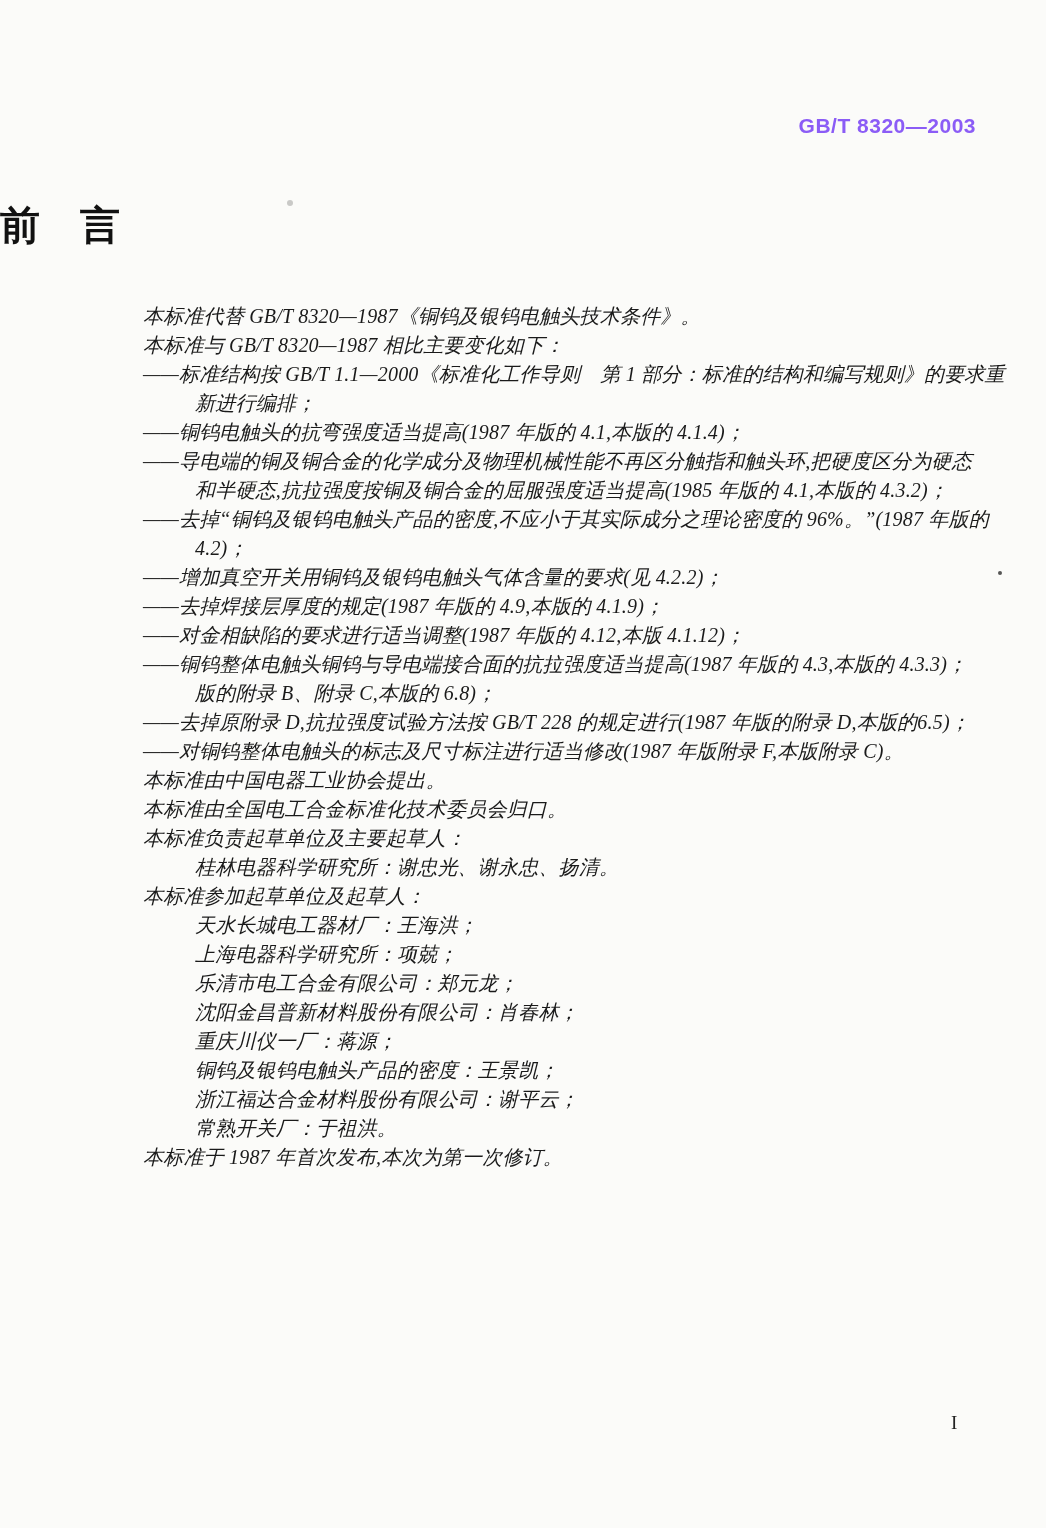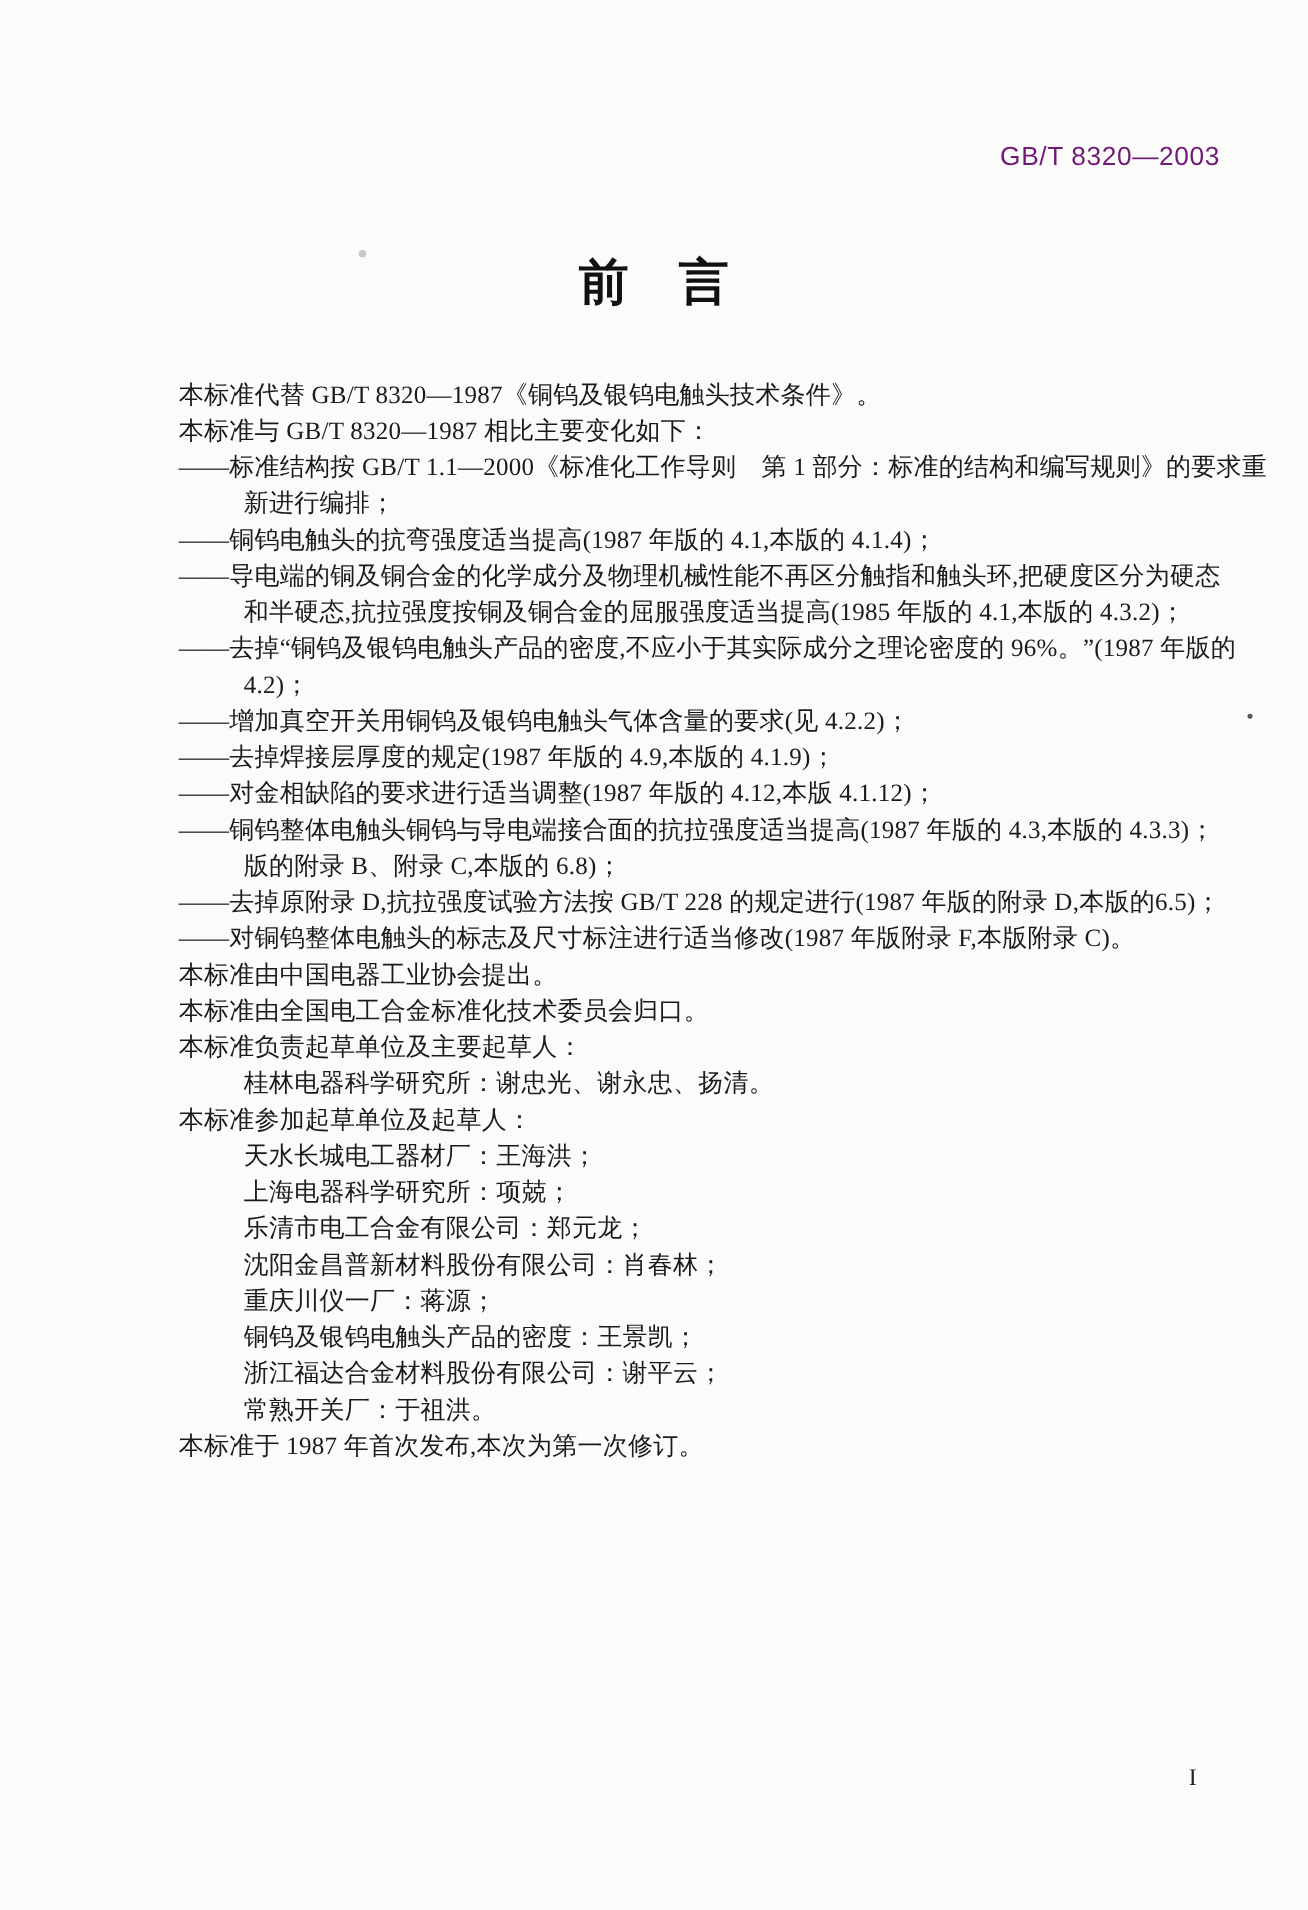--- a/index.html
+++ b/index.html
@@ -9,45 +9,45 @@
     margin:0 auto;
     background:#fbfbf9;
     color:#1a1a1a;
     font-family:"Liberation Serif","DejaVu Serif",serif;
     overflow:hidden;
   }
   .std-code{
     position:absolute;
     top:114px;right:70px;
     font-family:"Liberation Sans","DejaVu Sans",sans-serif;
-    font-weight:normal;
+    font-weight:bold;
     font-size:21px;
     letter-spacing:0.5px;
-    color:#701a75;
+    color:#8b5cf6;
   }
   .doc-title{
     position:absolute;
     top:198px;left:0;
     width:100%;
-    text-align:center;
     font-family:"Liberation Sans","DejaVu Sans",sans-serif;
     font-weight:bold;
     font-size:40px;
     color:#111;
   }
   .content{
     position:absolute;
     left:143px;top:302px;
     width:840px;
   }
   .line{
     font-size:20px;
     line-height:29px;
     white-space:nowrap;
     letter-spacing:0.2px;
+    font-style:italic;
   }
   .line.cont,.line.indent{margin-left:52px;}
   .page-num{
     position:absolute;
     left:951px;top:1412px;
     font-size:19px;
     color:#222;
   }
   .speck{
     position:absolute;

